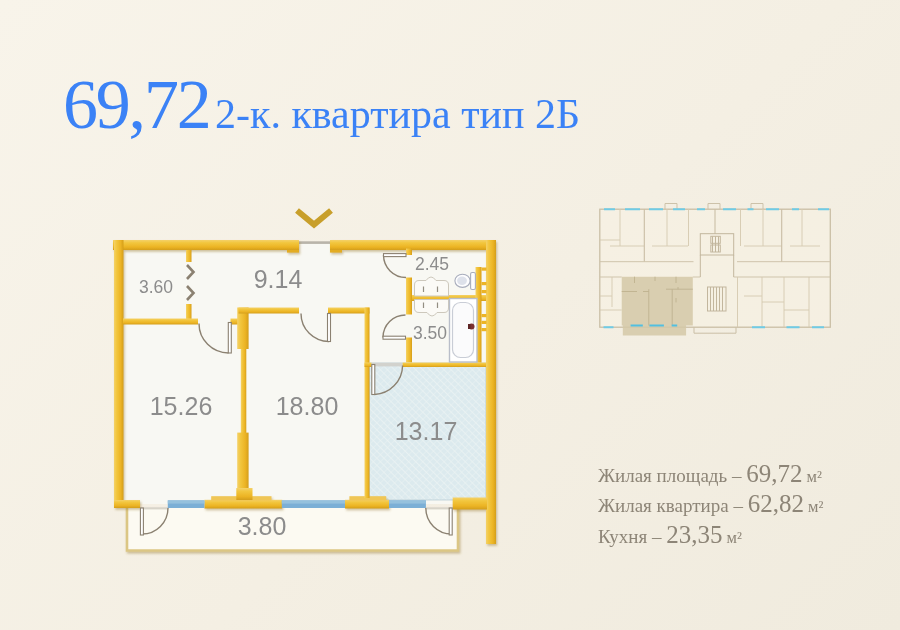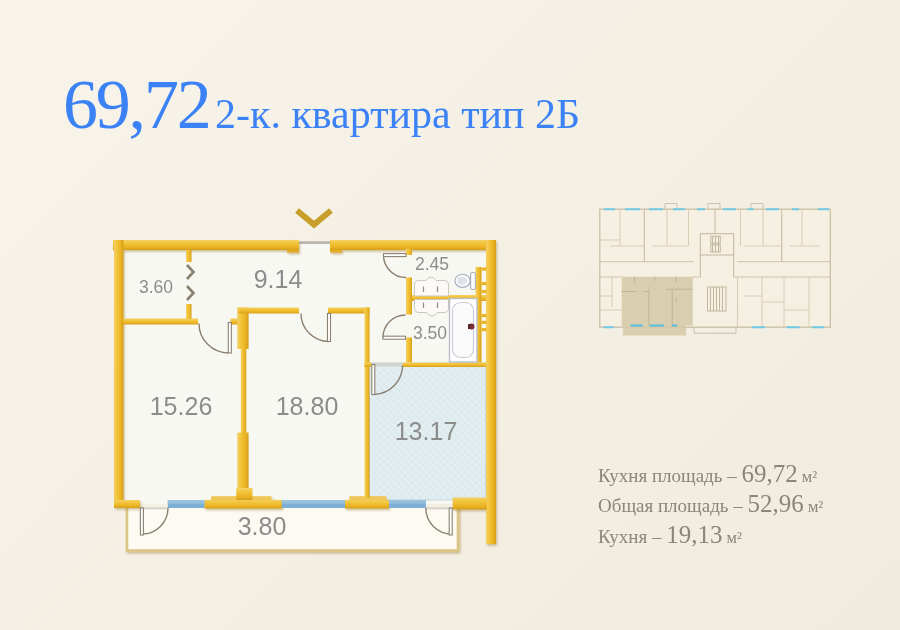--- a/index.html
+++ b/index.html
@@ -352,22 +352,22 @@
 <g stroke="#6fcbe6" stroke-width="1.9" fill="none">
 <path d="M603.5 327.2 l10 0 M752 327.2 l13 0 M786.5 327.2 l13 0 M812 327.2 l12 0"></path>
 </g>
 
 <g stroke="#52bfe0" stroke-width="2" fill="none">
       <path d="M630.6 325.4 l12.2 0 M649.4 325.4 l14.5 0 M671.7 325.4 l5.5 0"></path>
     </g>
 
 </svg>
 <div class="abs" style="left:598px;top:460px;white-space:nowrap;font-family:'Liberation Serif',serif;color:#8d8577;">
-<span style="font-size:19px;">Кухня площадь – </span><span style="font-size:25px;">69,72</span><span style="font-size:16.5px;"> м²</span>
+<span style="font-size:19px;">Жилая площадь – </span><span style="font-size:25px;">69,72</span><span style="font-size:16.5px;"> м²</span>
 </div>
 
 <div class="abs" style="left:598px;top:490px;white-space:nowrap;font-family:'Liberation Serif',serif;color:#8d8577;">
-<span style="font-size:19px;">Общая площадь – </span><span style="font-size:25px;">52,96</span><span style="font-size:16.5px;"> м²</span>
+<span style="font-size:19px;">Жилая квартира – </span><span style="font-size:25px;">62,82</span><span style="font-size:16.5px;"> м²</span>
 </div>
 
 <div class="abs" style="left:598px;top:521px;white-space:nowrap;font-family:'Liberation Serif',serif;color:#8d8577;">
-<span style="font-size:19px;text-align:center;">Кухня – </span><span style="font-size:25px;">19,13</span><span style="font-size:16.5px;"> м²</span>
+<span style="font-size:19px;text-align:center;">Кухня – </span><span style="font-size:25px;">23,35</span><span style="font-size:16.5px;"> м²</span>
 </div>
 
 </body></html>

